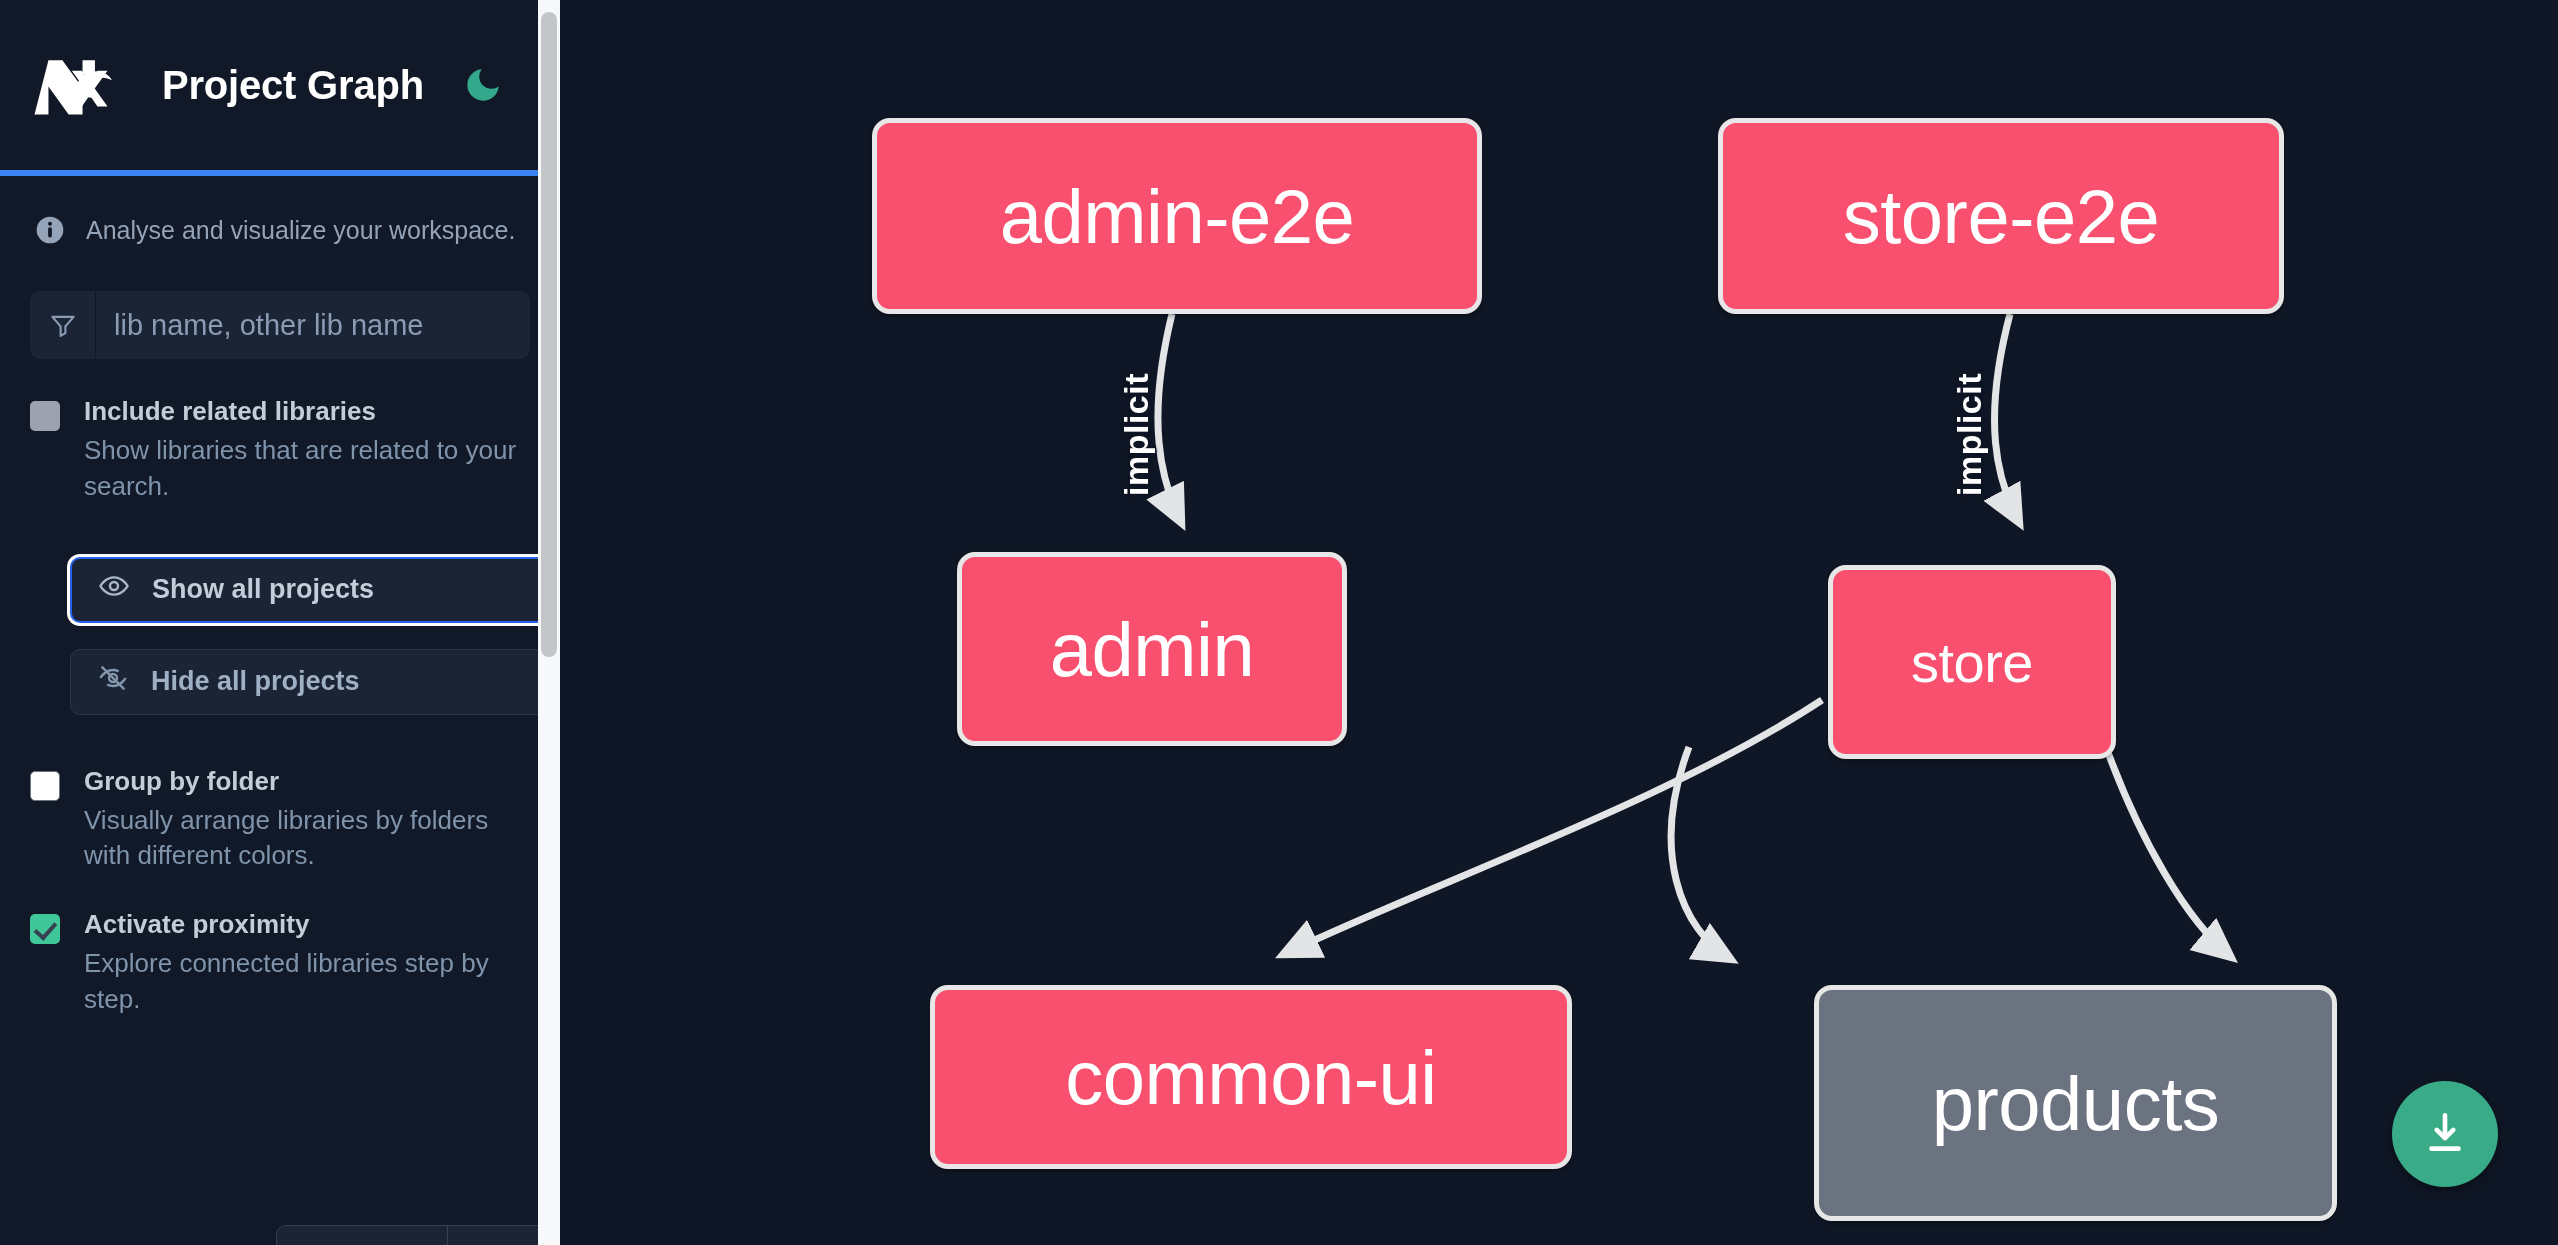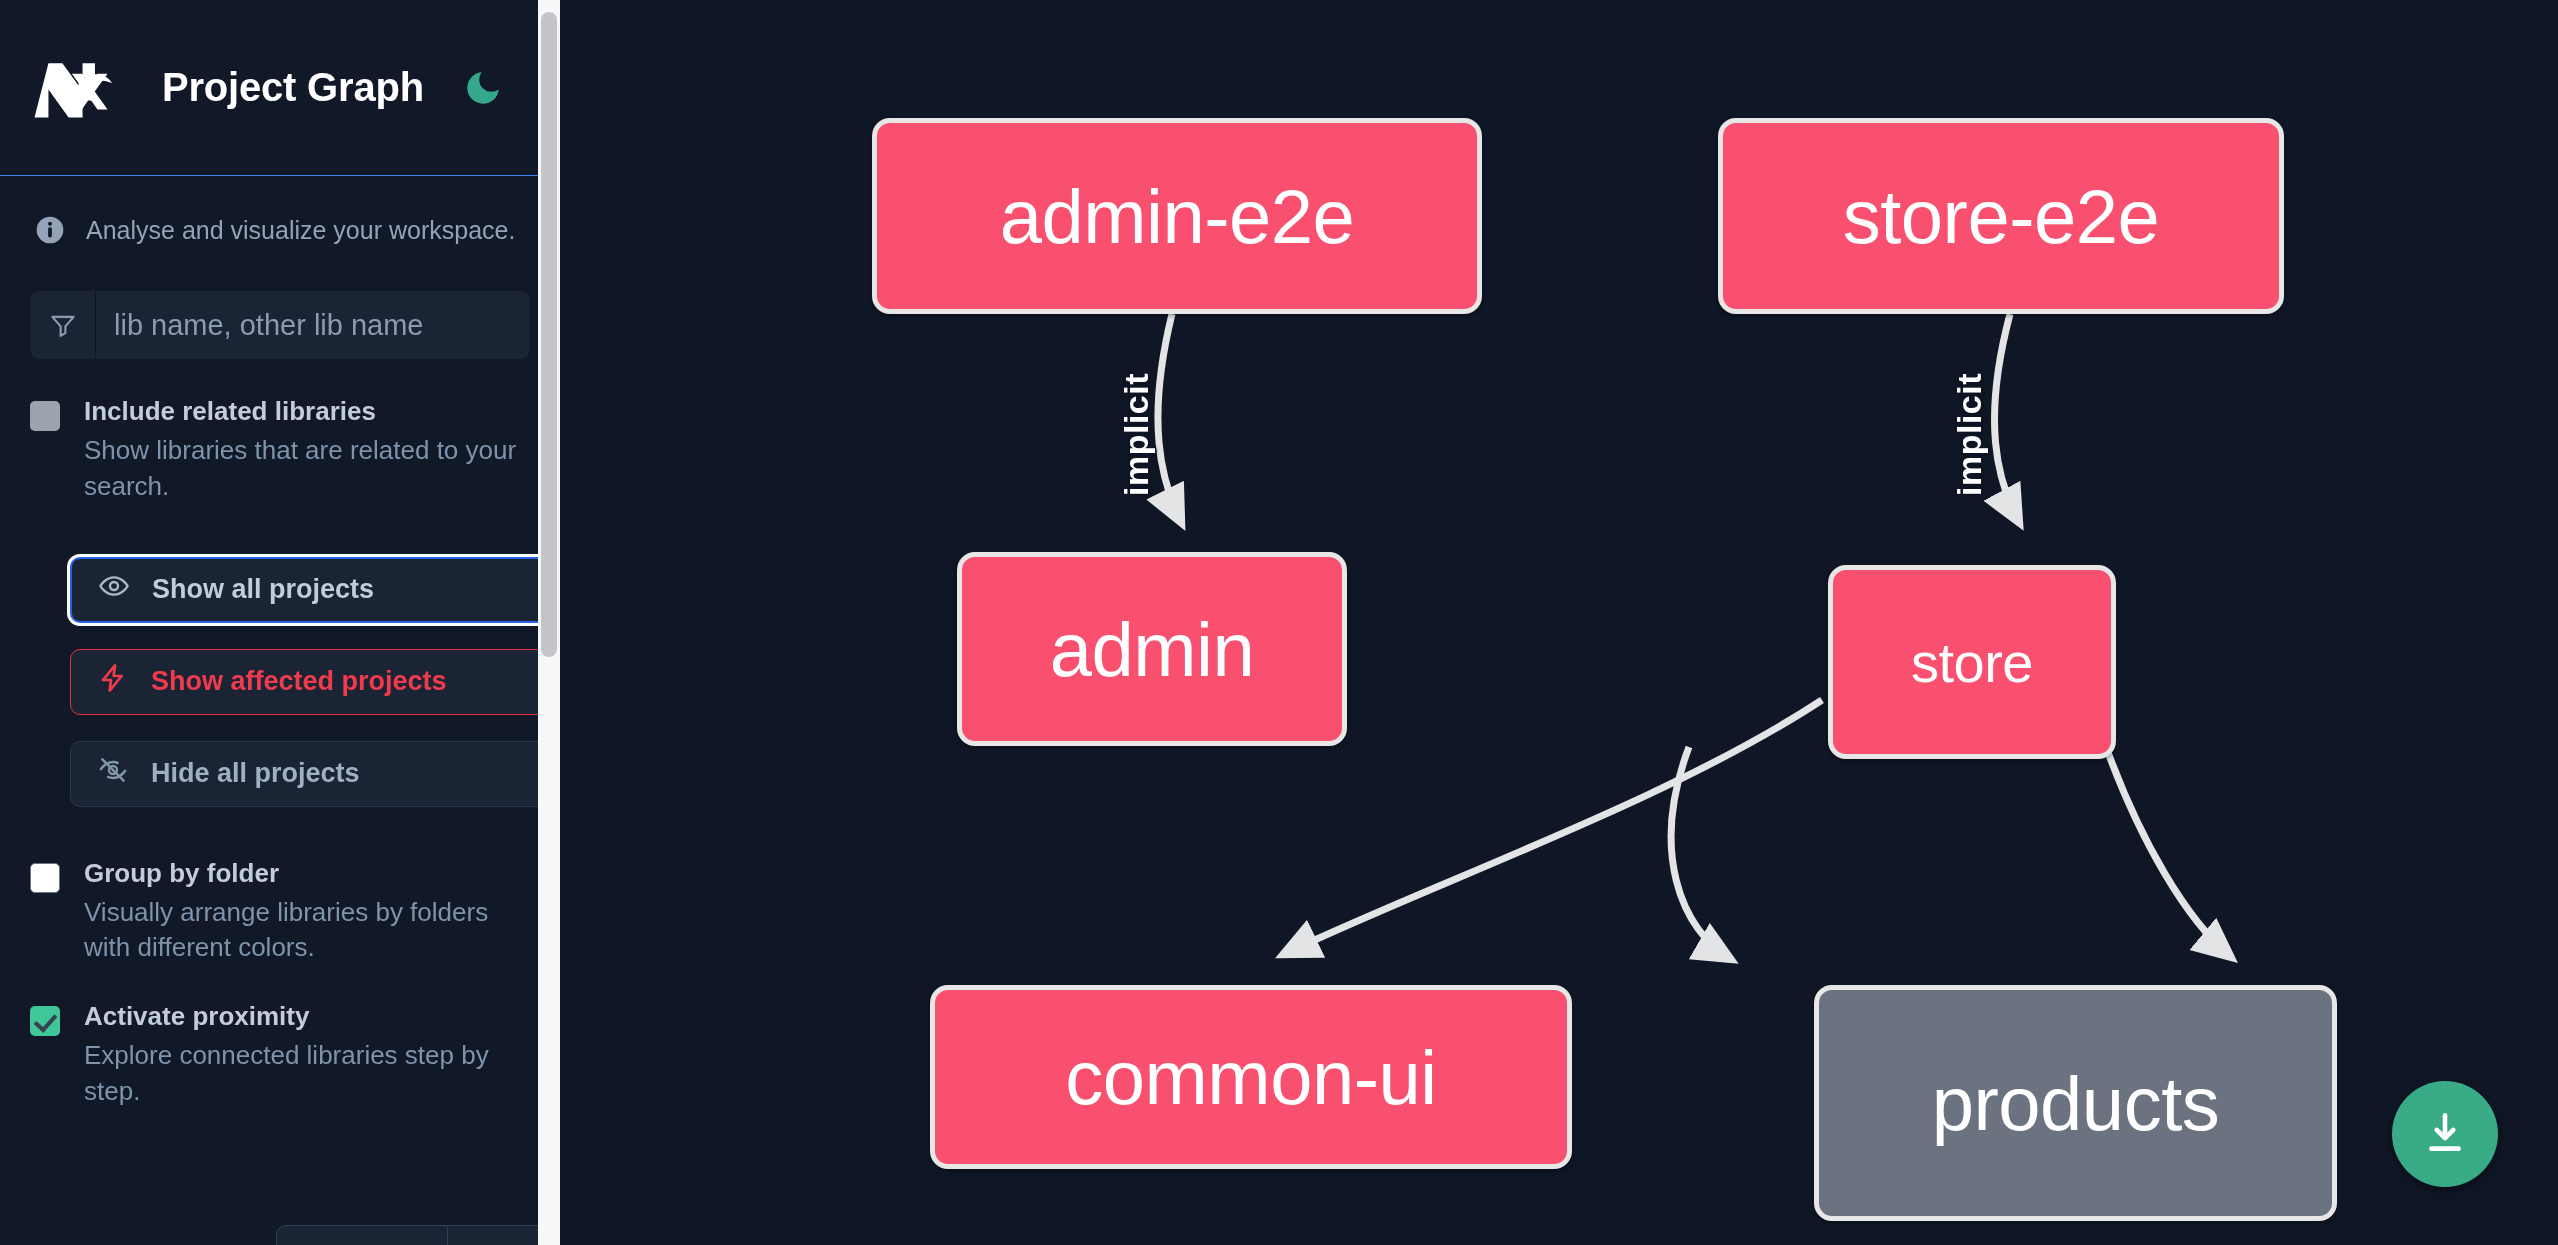--- a/index.html
+++ b/index.html
@@ -16,21 +16,21 @@
     position: relative;
     width: 560px; height: 1245px;
     background: #111827;
     flex: 0 0 560px;
     overflow: hidden;
   }
   .sb-header {
     height: 176px;
     display: flex; align-items: center;
     padding: 0 34px;
-    border-bottom: 1px solid #3b82f6;
+    border-bottom: 6px solid #3b82f6;
     gap: 0;
   }
   .nx-logo { width: 94px; height: 62px; flex: 0 0 auto; }
   .app-title {
     font-size: 40px; font-weight: 700; color: #ffffff;
     margin-left: 34px; letter-spacing: -0.2px; white-space: nowrap;
   }
   .theme-toggle {
     margin-left: 36px; width: 46px; height: 46px;
     display: flex; align-items: center; justify-content: center;
@@ -228,28 +228,20 @@
       <button class="btn focus btn-first">
         <span>
           <svg viewBox="0 0 24 24" width="32" height="32" aria-hidden="true">
             <path fill="none" stroke="#aab8c8" stroke-width="1.8" d="M1.8 12S5.5 5.5 12 5.5 22.2 12 22.2 12 18.5 18.5 12 18.5 1.8 12 1.8 12z"></path>
             <circle cx="12" cy="12" r="3" fill="none" stroke="#aab8c8" stroke-width="1.8"></circle>
           </svg>
         </span>
         <span>Show all projects</span>
       </button>
 
-      <button class="btn danger">
-        <span>
-          <svg viewBox="0 0 24 24" width="32" height="32" aria-hidden="true">
-            <path fill="none" stroke="#f03b4c" stroke-width="2" stroke-linejoin="round" d="M13.5 2.5 4.5 13.5h6l-1 8 9-11h-6z"></path>
-          </svg>
-        </span>
-        <span>Show affected projects</span>
-      </button>
 
       <button class="btn muted">
         <span>
           <svg viewBox="0 0 24 24" width="32" height="32" aria-hidden="true">
             <path fill="none" stroke="#8496ac" stroke-width="1.8" d="M2.5 12S6 6 12 6c1.6 0 3 .4 4.2 1M21.5 12S18 18 12 18c-1.7 0-3.2-.5-4.4-1.1"></path>
             <circle cx="12" cy="12" r="3" fill="none" stroke="#8496ac" stroke-width="1.8"></circle>
             <path stroke="#8496ac" stroke-width="1.8" d="M3.5 3.5 20.5 20.5"></path>
           </svg>
         </span>
         <span>Hide all projects</span>

